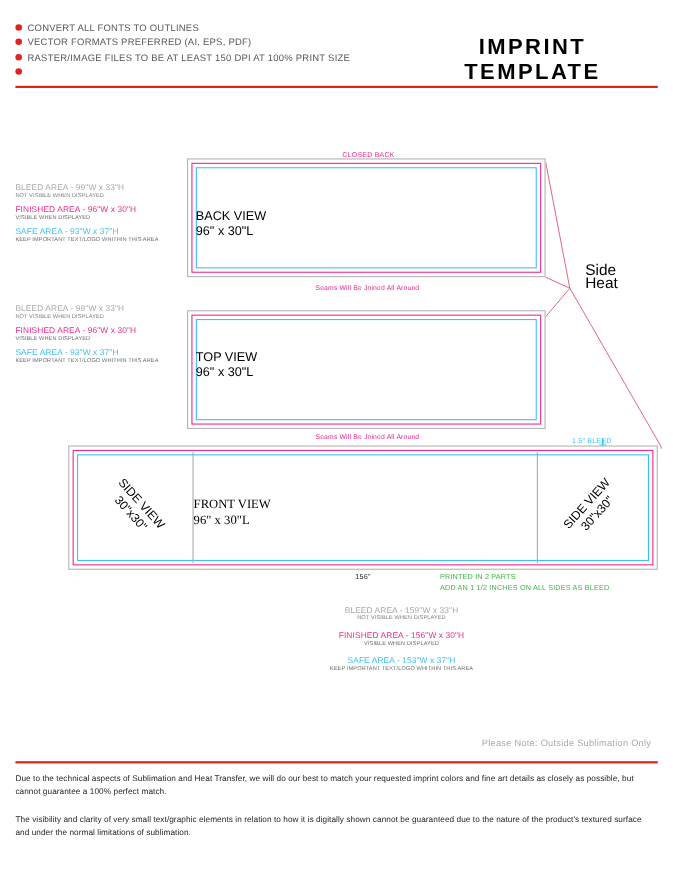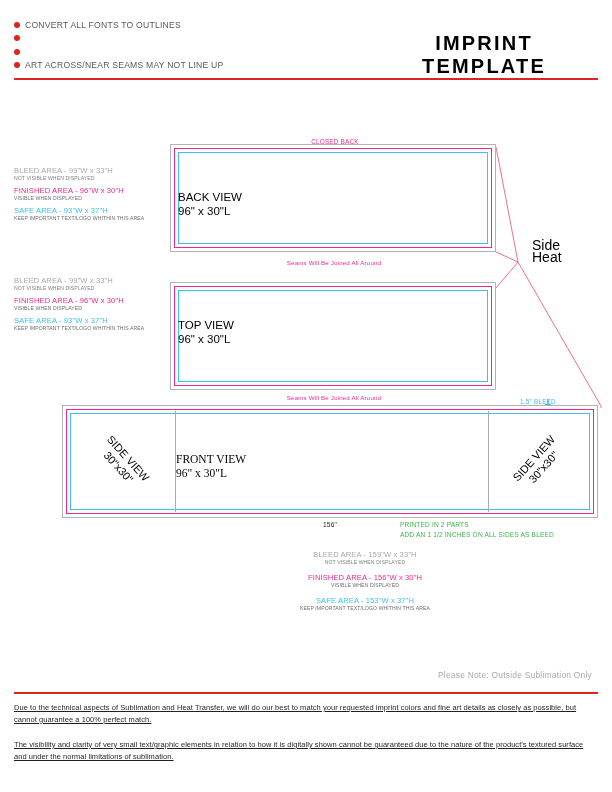--- a/index.html
+++ b/index.html
@@ -71,41 +71,41 @@
 
   
   #footer-note{
     right:20px;top:670px;font-size:8.4px;color:#a7a9ac;letter-spacing:.25px;
   }
   #footer-rule{left:14px;top:692px;width:584px;height:1.6px;background:#e0231f;}
   #footer-body{left:14px;top:702px;width:584px;}
   #footer-body p{
     margin:0 0 14px 0;font-size:7.5px;line-height:11.5px;color:#231f20;
     letter-spacing:.05px;
-    text-decoration:underline;
   }
   svg{display:block;}
 </style>
 </head>
 <body>
 
 <div class="abs" id="header-specs">
   <div class="spec-row">
     <span class="spec-bullet"></span>
     <span class="spec-text">CONVERT ALL FONTS TO OUTLINES</span>
   </div>
   <div class="spec-row">
     <span class="spec-bullet"></span>
-  </div>
-  <div class="spec-row">
-    <span class="spec-bullet"></span>
-  </div>
-  <div class="spec-row">
-    <span class="spec-bullet"></span>
-    <span class="spec-text">ART ACROSS/NEAR SEAMS MAY NOT LINE UP</span>
+    <span class="spec-text">VECTOR FORMATS PREFERRED (AI, EPS, PDF)</span>
+  </div>
+  <div class="spec-row">
+    <span class="spec-bullet"></span>
+    <span class="spec-text">RASTER/IMAGE FILES TO BE AT LEAST 150 DPI AT 100% PRINT SIZE</span>
+  </div>
+  <div class="spec-row">
+    <span class="spec-bullet"></span>
   </div>
 </div>
 
 <div class="abs" id="imprint-title">IMPRINT TEMPLATE</div>
 <div class="abs" id="header-rule"></div>
 
 <svg class="abs" style="left:0;top:0;width:612px;height:792px;pointer-events:none;">
   <g stroke="#e0516c" stroke-width="0.8" fill="none">
     <line x1="496" y1="147" x2="518" y2="262"></line>
     <line x1="496" y1="252" x2="518" y2="262"></line>

